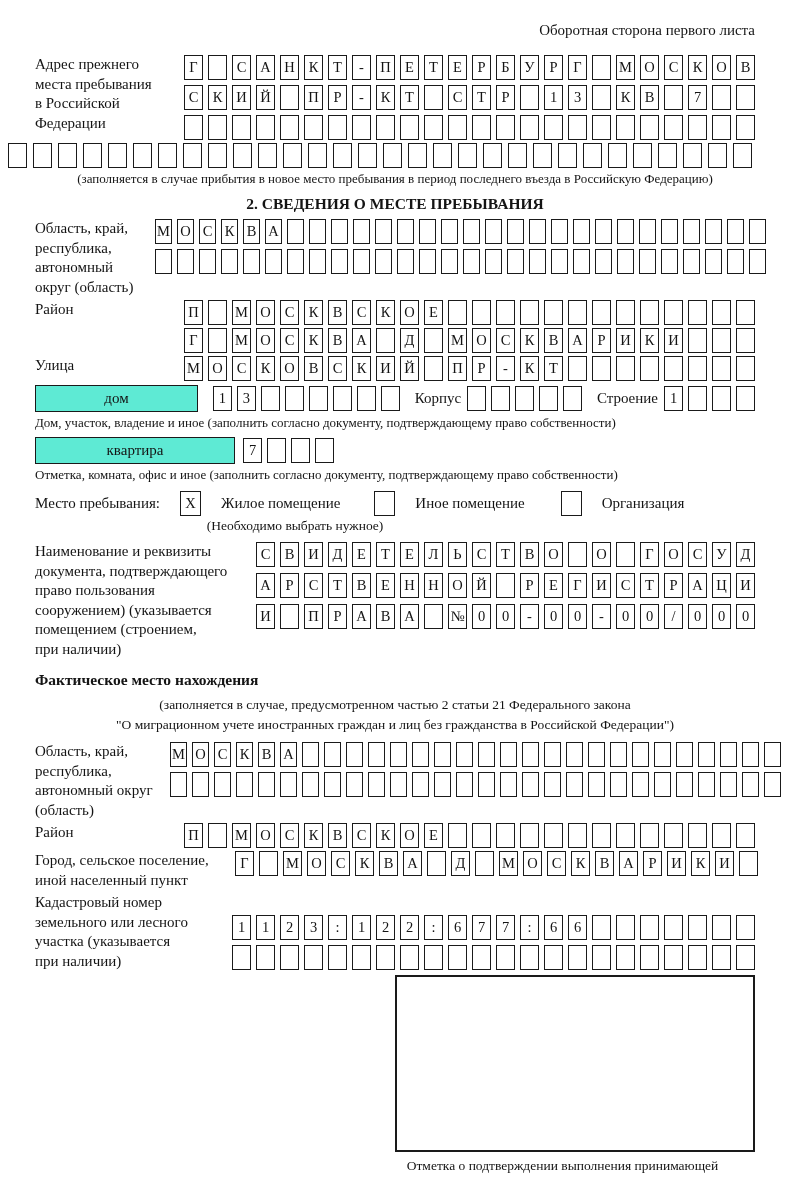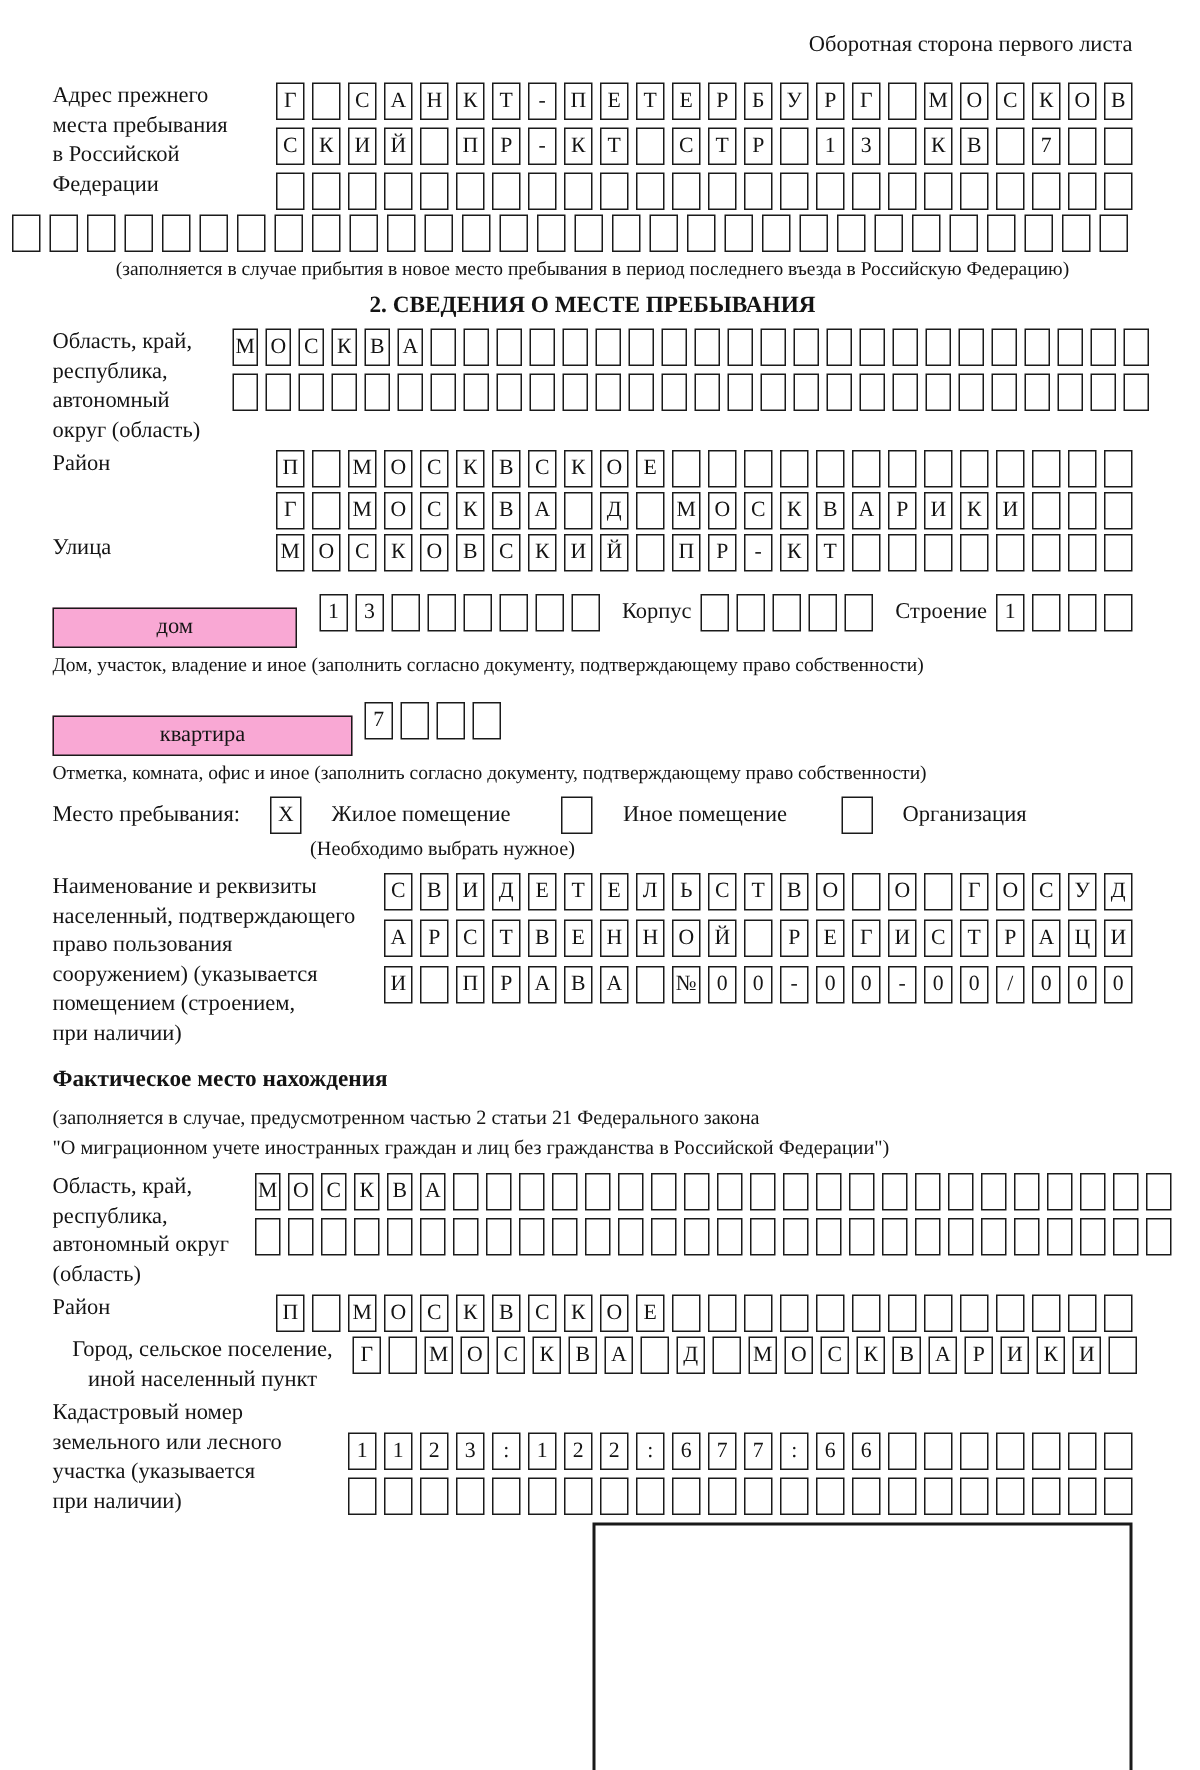--- a/index.html
+++ b/index.html
@@ -23,31 +23,31 @@
   .w28 .cell{width:17px;}
   .w21 .cell{width:19px;}
   .w22 .cell{width:19px;}
   .w30{gap:6px;margin-left:-27px;margin-top:2px;}
   .w30 .cell{width:19px;}
   .caption{font-size:13px;margin:3px 0 6px 0;}
   .caption.center{text-align:center;}
   .sec-title{text-align:center;font-weight:bold;font-size:15.5px;margin:8px 0 6px 0;}
   .widebox{
     box-sizing:border-box;border:1.8px solid #1a1a1a;height:27px;
-    display:flex;align-items:center;justify-content:center;font-size:15px;background:#f9a8d4;flex-shrink:0;margin-top:20px;
+    display:flex;align-items:center;justify-content:center;font-size:15px;background:#5eead4;flex-shrink:0;
   }
   .houserow{display:flex;align-items:center;justify-content:space-between;margin:4px 0 2px 0;}
   .grp{display:flex;align-items:center;gap:6px;}
   .inline-label{font-size:15px;white-space:nowrap;}
   .aptrow{display:flex;align-items:center;gap:8px;margin:6px 0 2px 0;}
   .stayrow{display:flex;align-items:center;gap:20px;margin:8px 0 2px 0;font-size:15px;}
   .cb{width:21px;}
   .stay-note{width:520px;text-align:center;font-size:13.5px;margin:1px 0 8px 0;}
   .fact-title{text-align:left;font-weight:bold;font-size:15.5px;margin:12px 0 6px 0;}
-  .fact-notes{font-size:13.5px;line-height:1.45;margin-bottom:8px;}
+  .fact-notes{text-align:center;font-size:13.5px;line-height:1.45;margin-bottom:8px;}
   .stamp-wrap{display:flex;flex-direction:column;align-items:flex-end;margin-top:4px;}
   .stamp-box{box-sizing:border-box;width:360px;height:177px;border:2.5px solid #1a1a1a;background:#fff;}
   .stamp-note{width:385px;text-align:center;font-size:13.5px;line-height:1.45;margin-top:4px;}
   .pad-top22{padding-top:22px;}
 </style>
 </head>
 <body>
 
 <div class="header-note">Оборотная сторона первого листа</div>
 
@@ -397,21 +397,21 @@
   <span class="cell cb" style="margin-left:14px;"></span>
   <span>Иное помещение</span>
   <span class="cell cb" style="margin-left:16px;"></span>
   <span>Организация</span>
 </div>
 <div class="stay-note">(Необходимо выбрать нужное)</div>
 
 <div class="field">
   <div class="label" style="width:215px;">
       <div>Наименование и реквизиты</div>
-      <div>населенный, подтверждающего</div>
+      <div>документа, подтверждающего</div>
       <div>право пользования</div>
       <div>сооружением) (указывается</div>
       <div>помещением (строением,</div>
       <div>при наличии)</div>
     </div>
   <div class="cells-col" style="gap:6px;">
     <div class="cellrow w21">
         <span class="cell">С</span>
         <span class="cell">В</span>
         <span class="cell">И</span>
@@ -588,21 +588,21 @@
         <span class="cell"></span>
         <span class="cell"></span>
         <span class="cell"></span>
         <span class="cell"></span>
         <span class="cell"></span>
       </div>
   </div>
 </div>
 
 <div class="field">
-  <div class="label" style="width:200px;text-align:center;">
+  <div class="label" style="width:200px;">
       <div>Город, сельское поселение,</div>
       <div>иной населенный пункт</div>
     </div>
   <div class="cells-col">
     <div class="cellrow w22">
         <span class="cell">Г</span>
         <span class="cell"></span>
         <span class="cell">М</span>
         <span class="cell">О</span>
         <span class="cell">С</span>

